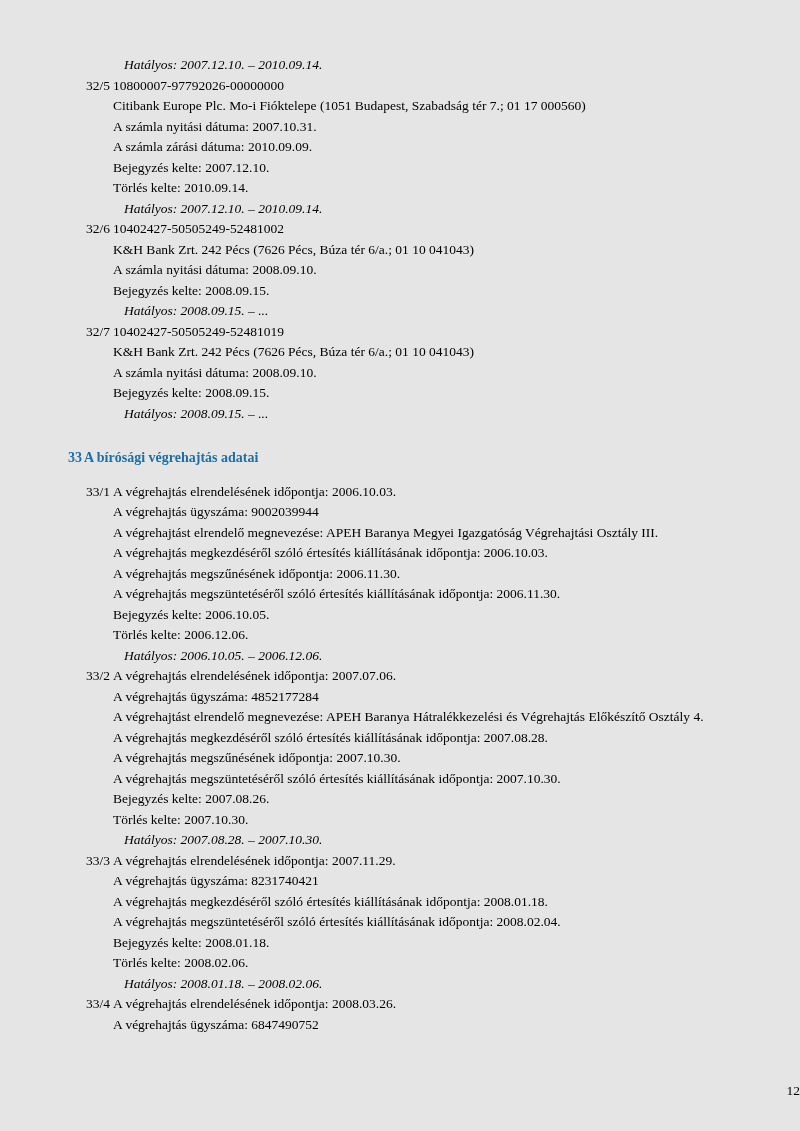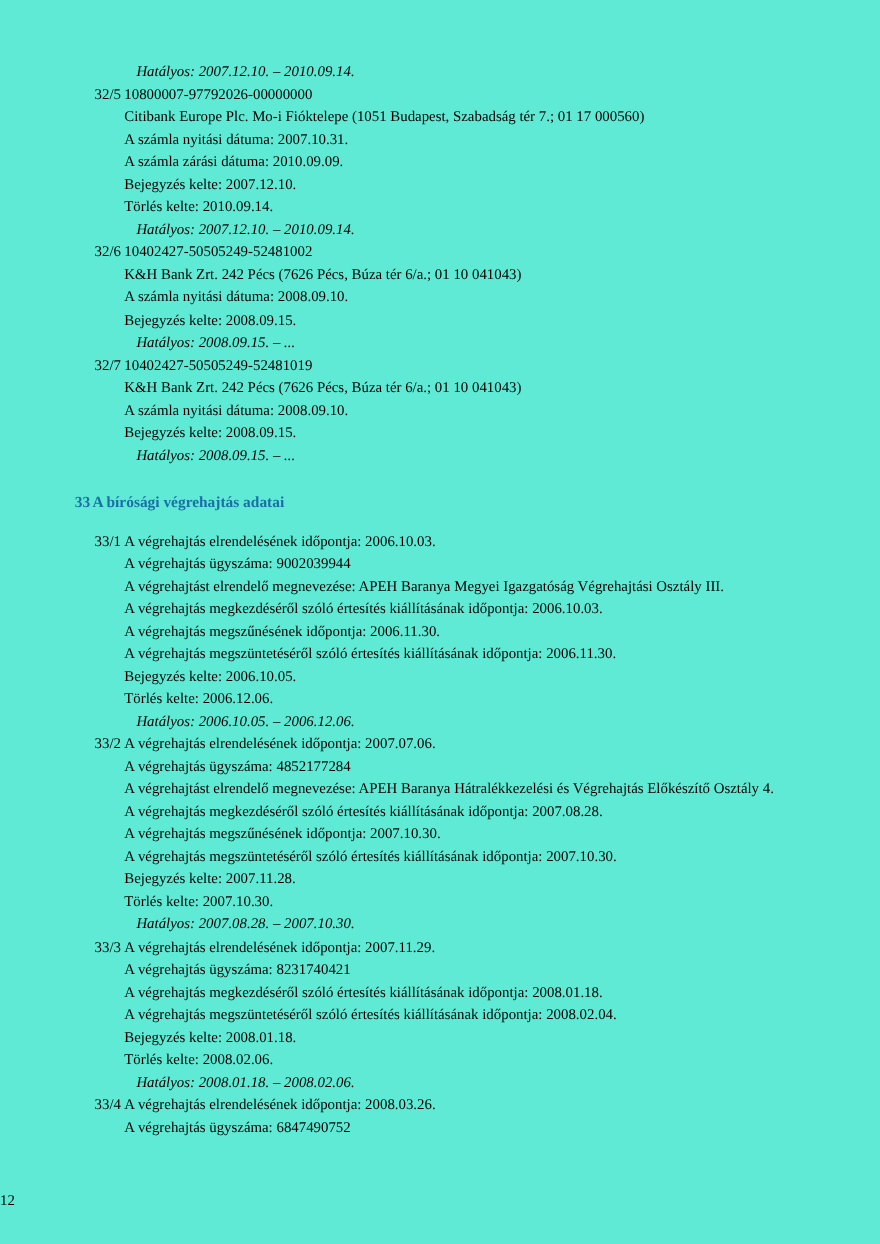--- a/index.html
+++ b/index.html
@@ -4,21 +4,21 @@
 <style>
   html, body {
     margin: 0;
     padding: 0;
     background: #ffffff;
   }
   .page {
     position: relative;
     width: 800px;
     height: 1131px;
-    background: #5eead4;
+    background: #e5e5e5;
     font-family: "Liberation Serif", "DejaVu Serif", serif;
     font-size: 13.5px;
     color: #000000;
     overflow: hidden;
   }
   .content {
     position: absolute;
     top: 55px;
     left: 0;
     right: 0;
@@ -56,21 +56,21 @@
   }
   .section-heading .h-num {
     display: inline-block;
     width: 16px;
   }
   .footer {
     position: absolute;
     top: 1081px;
     left: 0;
     width: 100%;
-    text-align: left;
+    text-align: right;
     line-height: 20.5px;
   }
 </style>
 </head>
 <body>
 
 <div class="page">
   <div class="content">
       <div class="entry">
         <div class="num"></div>
@@ -127,21 +127,21 @@
       </div>
       <div class="entry">
         <div class="num">33/2</div>
         <div class="lines">
           <div class="line">A végrehajtás elrendelésének időpontja: 2007.07.06.</div>
           <div class="line">A végrehajtás ügyszáma: 4852177284</div>
           <div class="line">A végrehajtást elrendelő megnevezése: APEH Baranya Hátralékkezelési és Végrehajtás Előkészítő Osztály 4.</div>
           <div class="line">A végrehajtás megkezdéséről szóló értesítés kiállításának időpontja: 2007.08.28.</div>
           <div class="line">A végrehajtás megszűnésének időpontja: 2007.10.30.</div>
           <div class="line">A végrehajtás megszüntetéséről szóló értesítés kiállításának időpontja: 2007.10.30.</div>
-          <div class="line">Bejegyzés kelte: 2007.11.28.</div>
+          <div class="line">Bejegyzés kelte: 2007.08.26.</div>
           <div class="line">Törlés kelte: 2007.10.30.</div>
           <div class="line hatalyos">Hatályos: 2007.08.28. – 2007.10.30.</div>
         </div>
       </div>
       <div class="entry">
         <div class="num">33/3</div>
         <div class="lines">
           <div class="line">A végrehajtás elrendelésének időpontja: 2007.11.29.</div>
           <div class="line">A végrehajtás ügyszáma: 8231740421</div>
           <div class="line">A végrehajtás megkezdéséről szóló értesítés kiállításának időpontja: 2008.01.18.</div>

